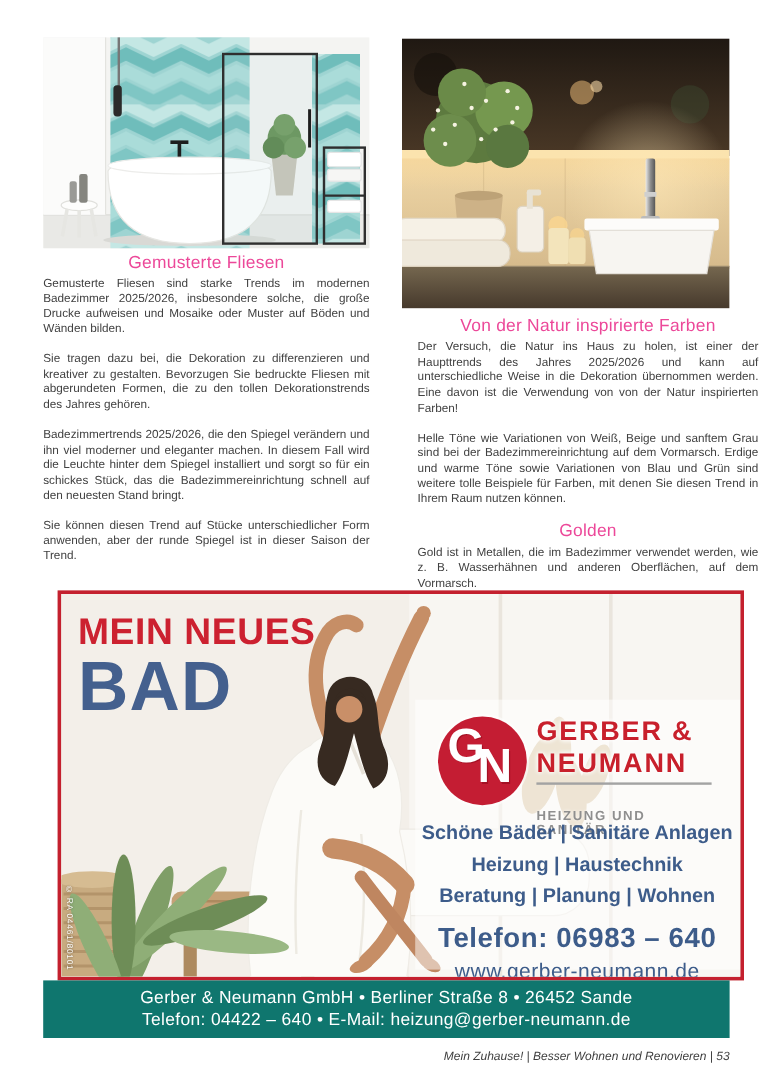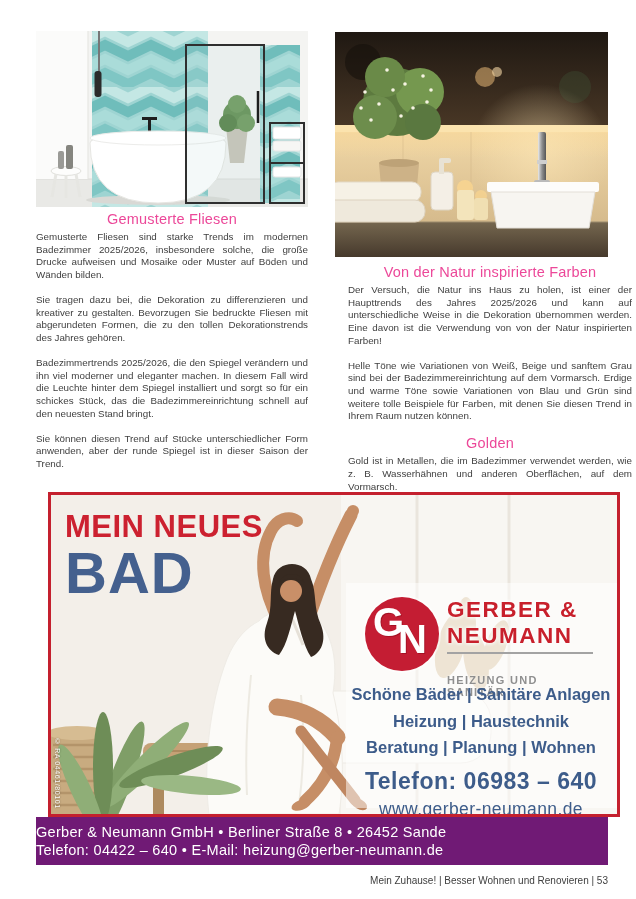--- a/index.html
+++ b/index.html
@@ -31,24 +31,24 @@
   .gn-line{font-size:22.5px;font-weight:700;color:#c8202c;letter-spacing:1.5px;line-height:26px;
            text-shadow:0 0 4px #fff,0 0 4px #fff;}
   .gn-tag{margin-top:3px;border-top:2px solid #a3a3a3;padding-top:20px;width:146px;
           font-size:11px;font-weight:700;color:#8f8f8f;letter-spacing:1.3px;text-shadow:0 0 3px #fff;}
   .ad-services{position:absolute;left:296px;top:186px;width:268px;text-align:center;color:#3d5c8a;}
   .svc{font-size:16.5px;line-height:26.5px;white-space:nowrap;font-weight:bold;}
   .ad-phone{margin-top:7px;font-size:23px;font-weight:700;letter-spacing:.5px;white-space:nowrap;}
   .ad-web{margin-top:4px;font-size:17.5px;letter-spacing:.4px;white-space:nowrap;cursor:pointer;}
   .ad-credit{position:absolute;left:3px;bottom:5px;writing-mode:vertical-rl;font-size:7px;color:#ffffff;
              opacity:.95;letter-spacing:.6px;text-shadow:0 0 2px rgba(0,0,0,.5);}
-  .contact-bar{position:absolute;left:36px;top:817px;width:572px;height:48px;background:#701a75;
-               display:flex;flex-direction:column;justify-content:center;align-items:flex-start;gap:2px;
+  .contact-bar{position:absolute;left:36px;top:817px;width:572px;height:48px;background:#0f766e;
+               display:flex;flex-direction:column;justify-content:center;align-items:center;gap:2px;
                color:#ffffff;font-size:14.5px;letter-spacing:.3px;}
-  .footer{position:absolute;right:28px;top:875px;font-size:10px;color:#3e3e3e;}
+  .footer{position:absolute;right:28px;top:875px;font-size:10px;color:#3e3e3e;font-style:italic;}
 </style>
 </head>
 <body>
 
 <div class="page">
 
   <svg class="photo photo-left" viewBox="0 0 272 176">
     <defs>
       <pattern id="chev" width="46" height="56" patternUnits="userSpaceOnUse">
         <rect width="46" height="56" fill="#9ed4d2"></rect>

